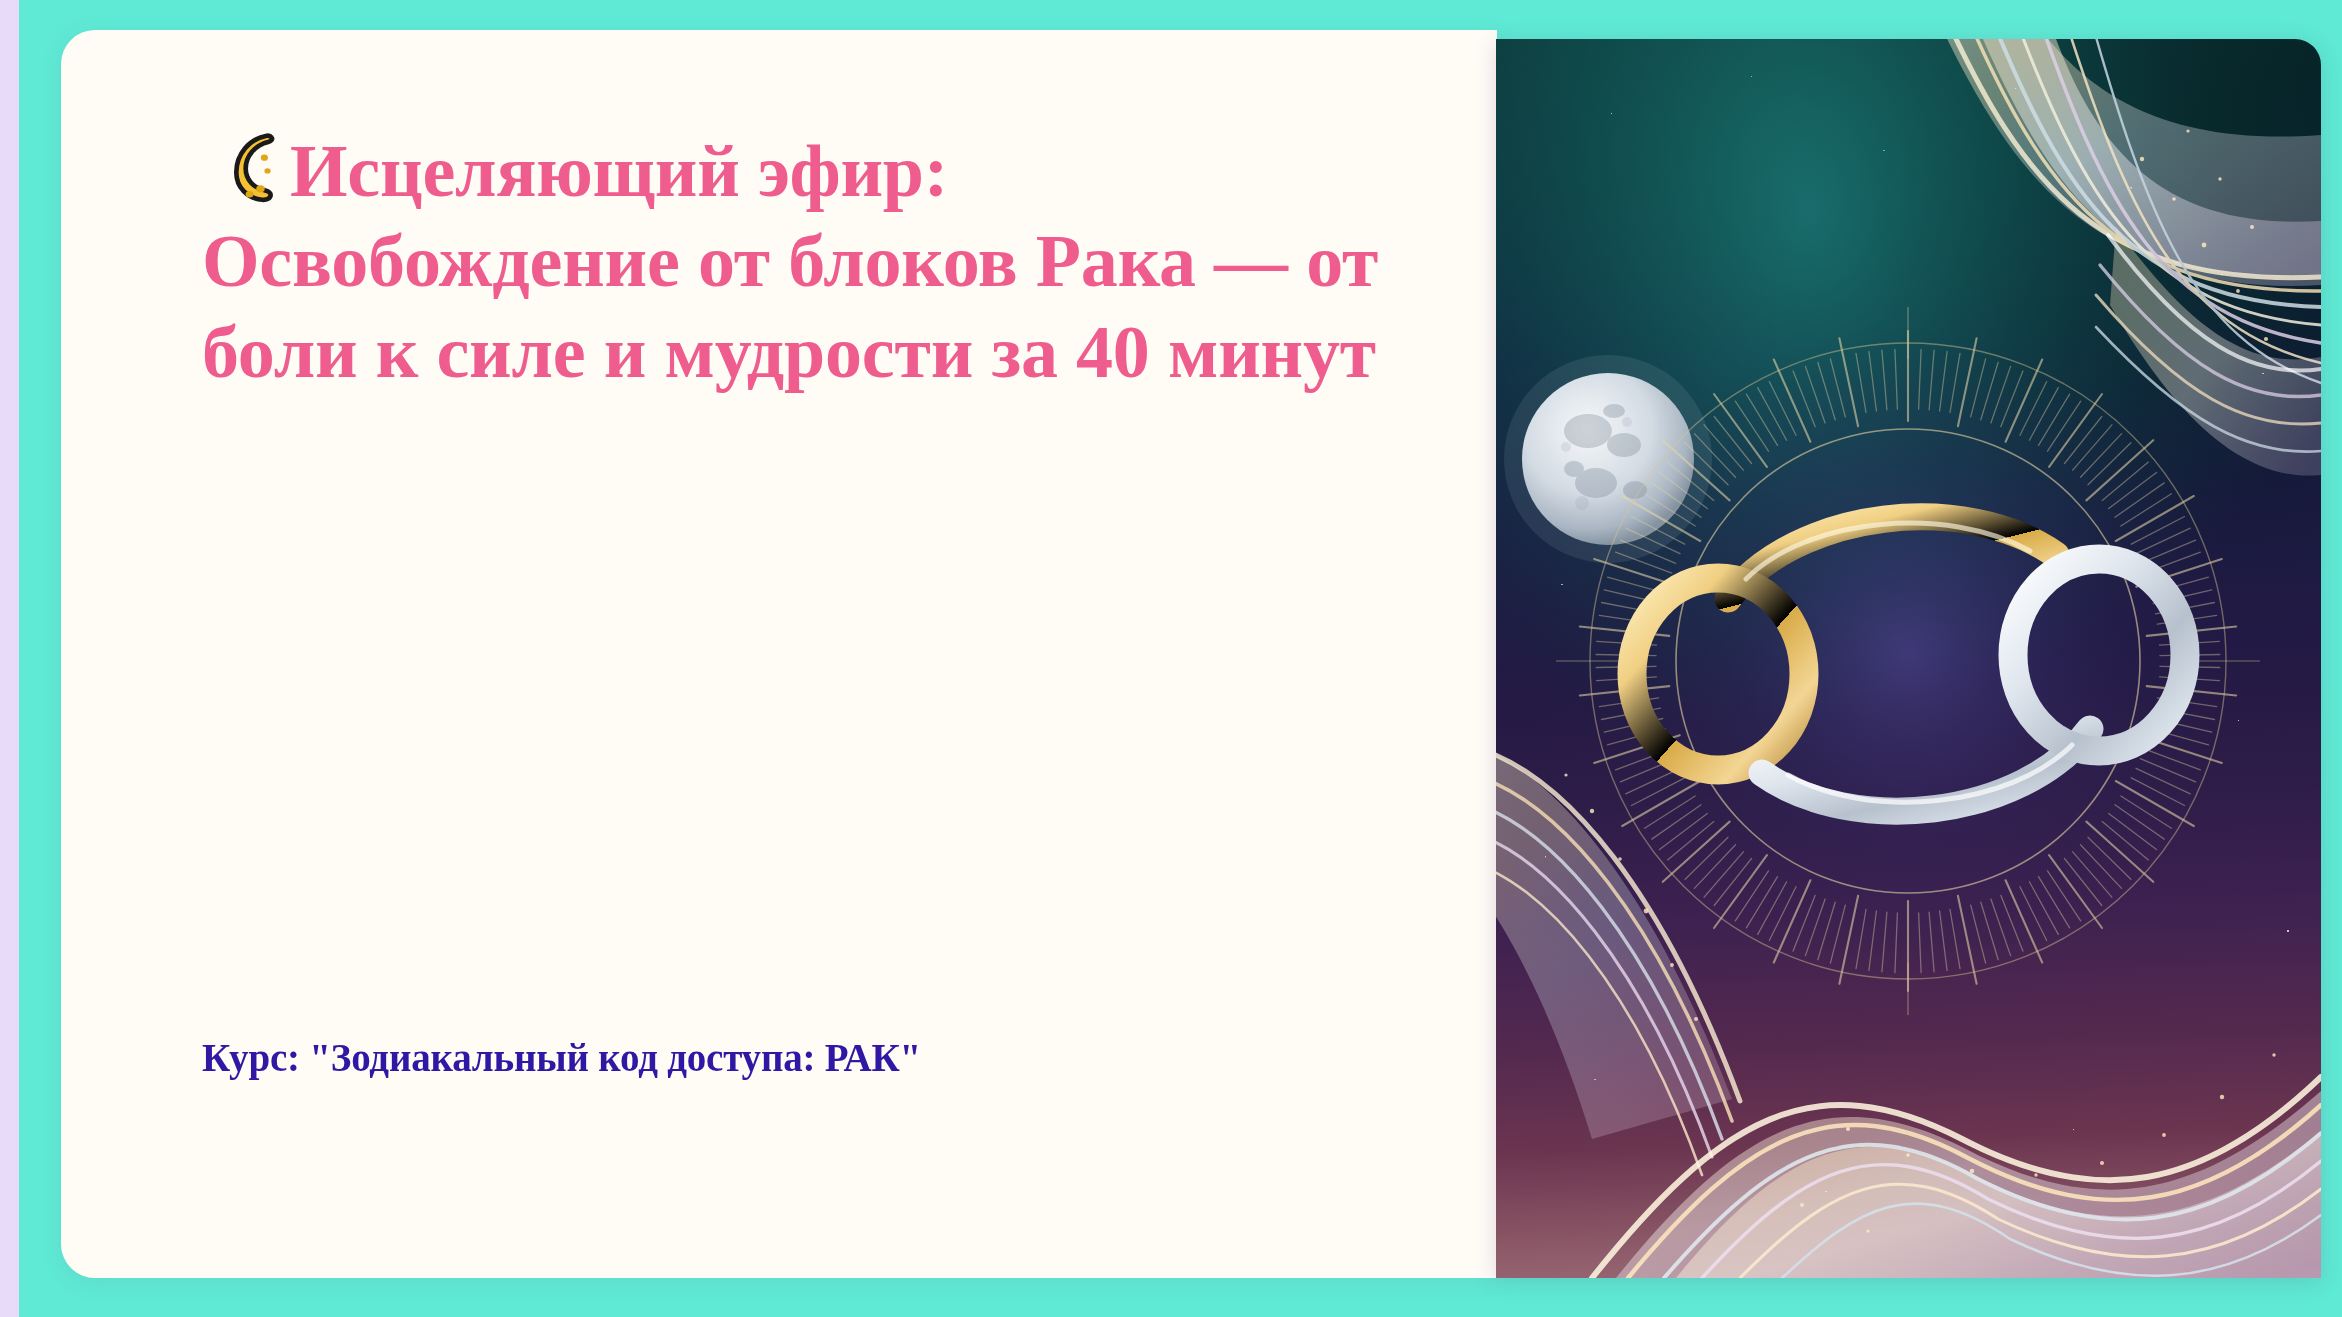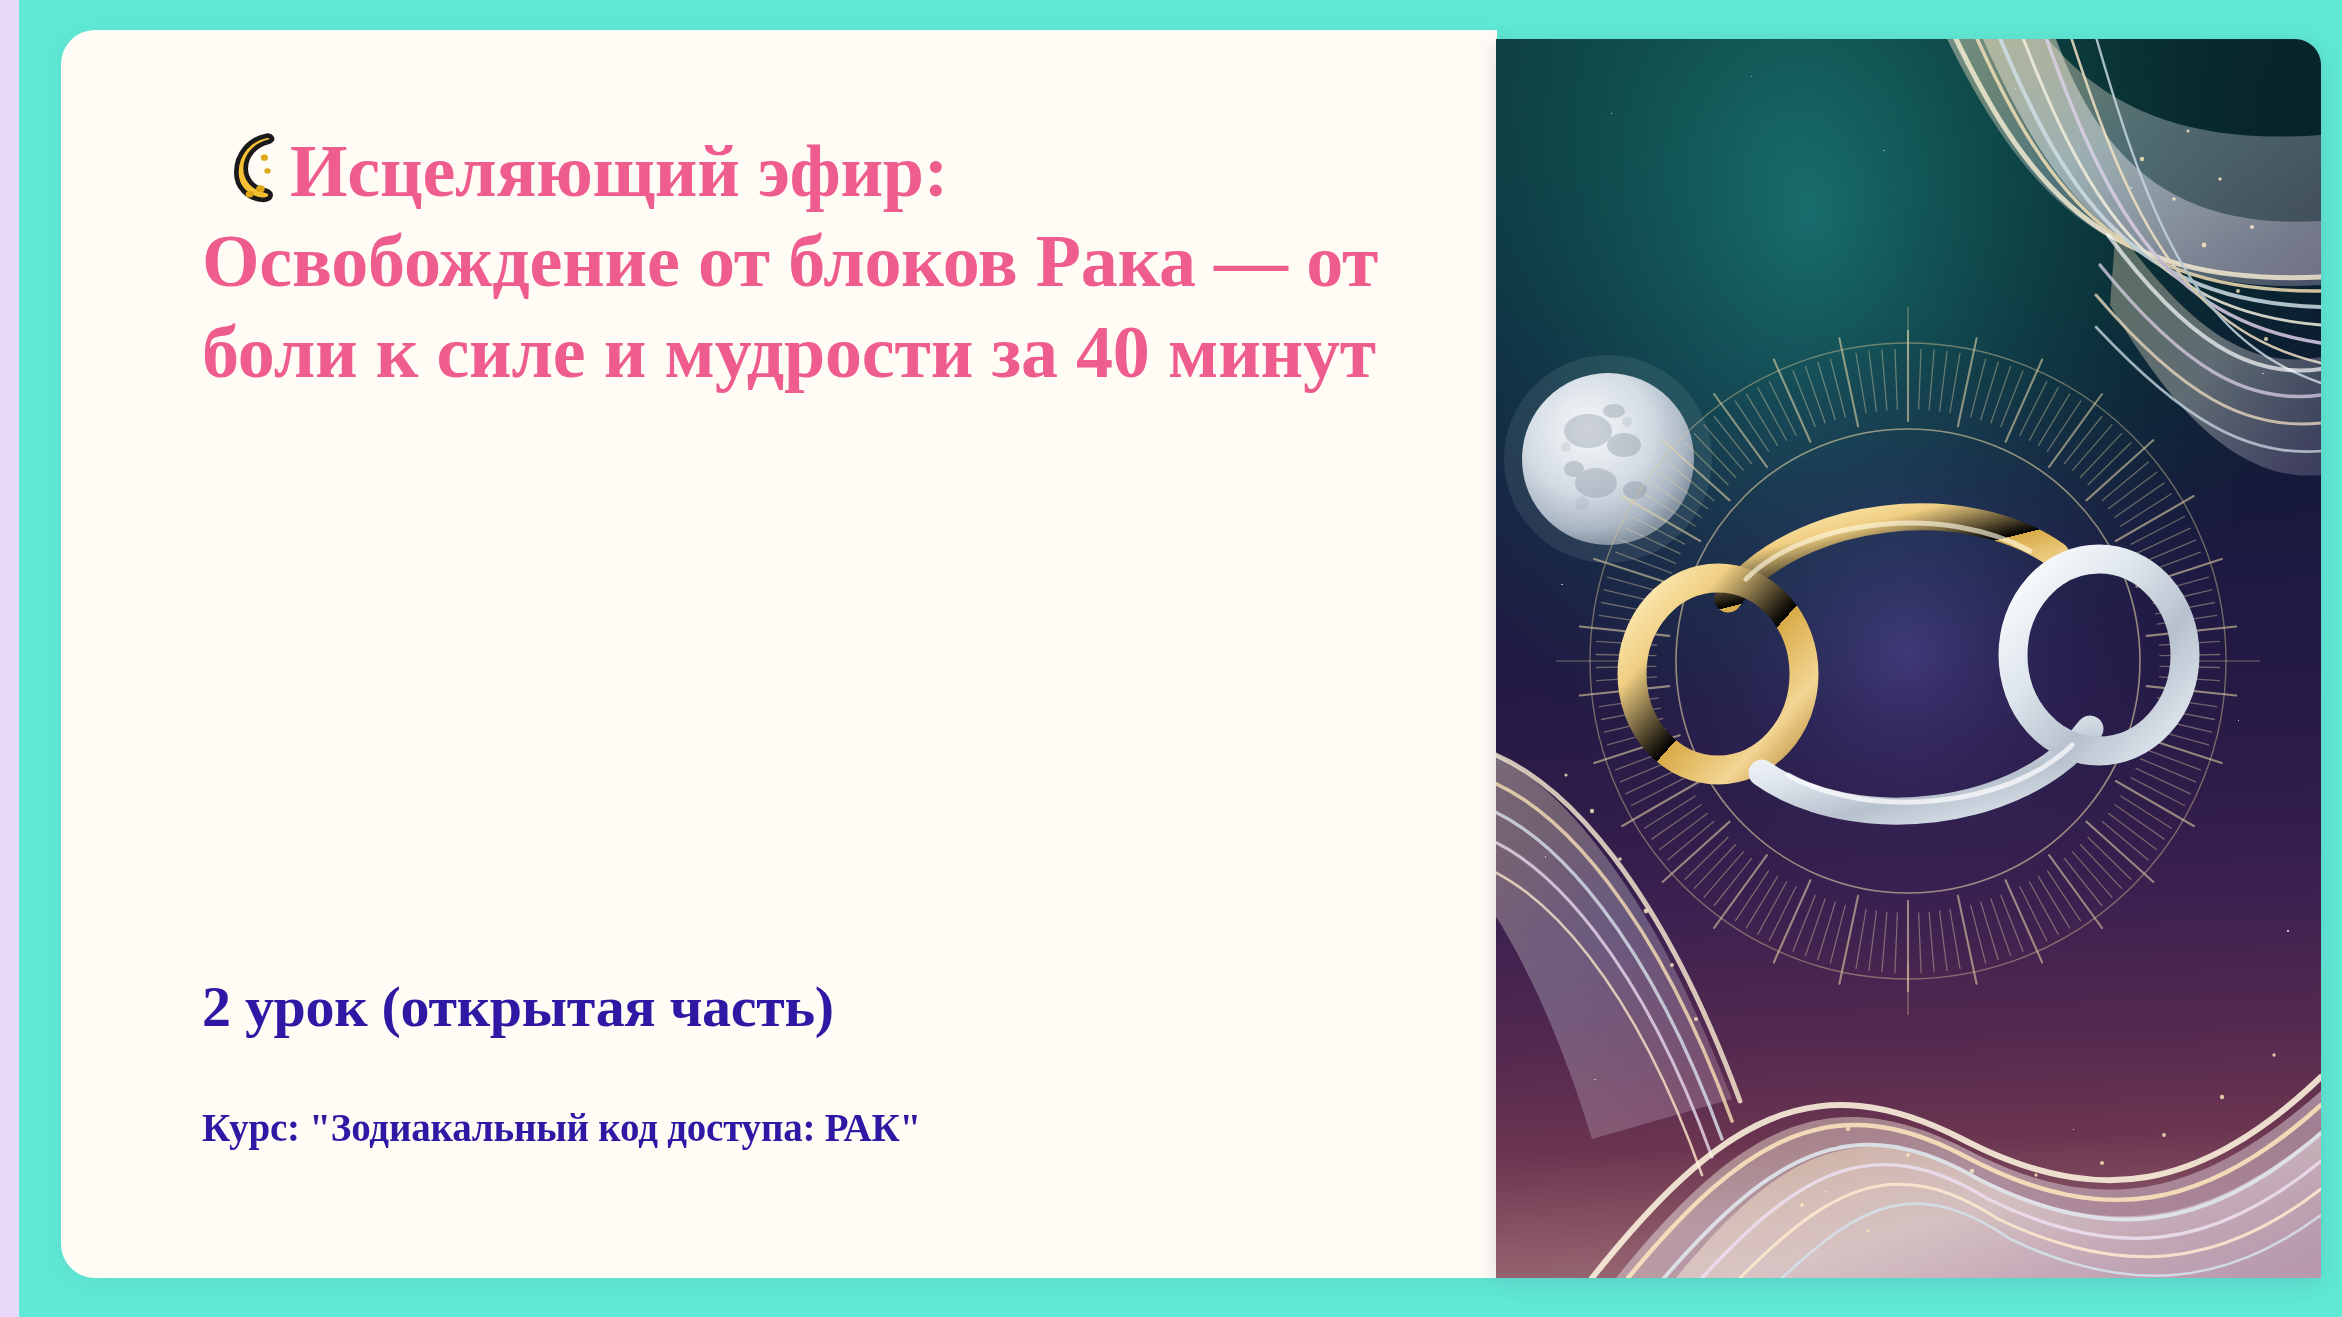--- a/index.html
+++ b/index.html
@@ -171,21 +171,20 @@
                          C89 17 91 14 89 12
                          C87.6 10 85.5 9.6 83 10 Z" fill="#f5c033" stroke="#1a1a1a" stroke-width="6" stroke-linejoin="round"></path>
                 <ellipse cx="75" cy="78" rx="5.5" ry="4.6" fill="#e0a617"></ellipse>
                 <ellipse cx="61" cy="85" rx="5" ry="4.2" fill="#e0a617"></ellipse>
                 <ellipse cx="80" cy="38" rx="4.6" ry="4" fill="#e0a617"></ellipse>
                 <ellipse cx="84" cy="55" rx="4" ry="3.4" fill="#e0a617"></ellipse>
               </svg></span><span>Исцеляющий эфир: Освобождение от блоков Рака — от боли к силе и мудрости за 40 минут</span></h1>
       </div>
 
       <div class="lesson-block">
-        <p class="lesson">2 урок (открытая часть)</p>
         <p class="course">Курс: "Зодиакальный код доступа: РАК"</p>
       </div>
 
     </div>
   </div>
 
   <div class="art">
 
     <div class="art-layer stars"></div>
 

